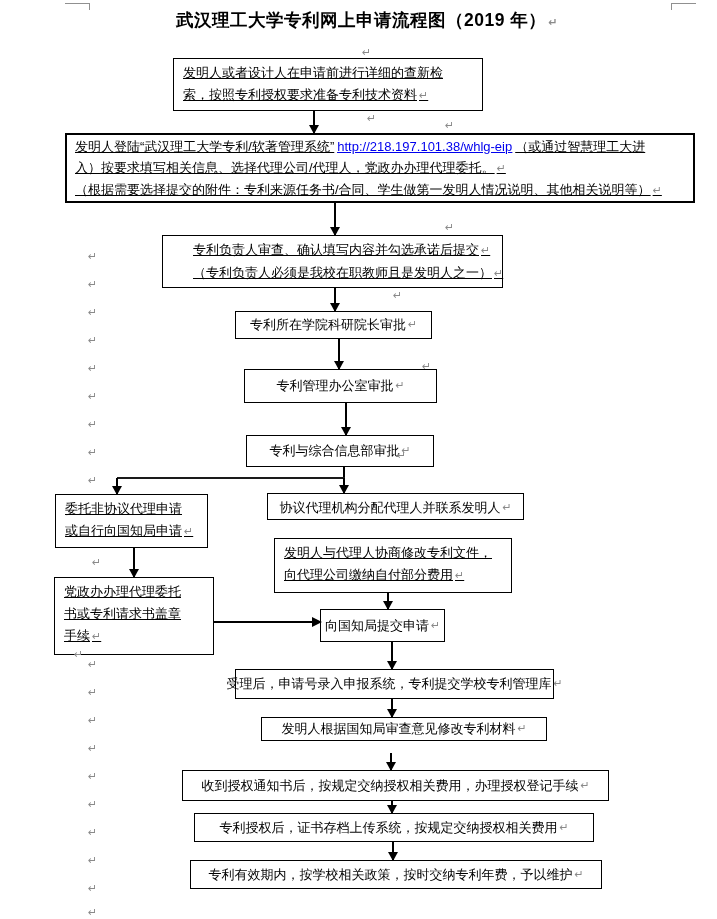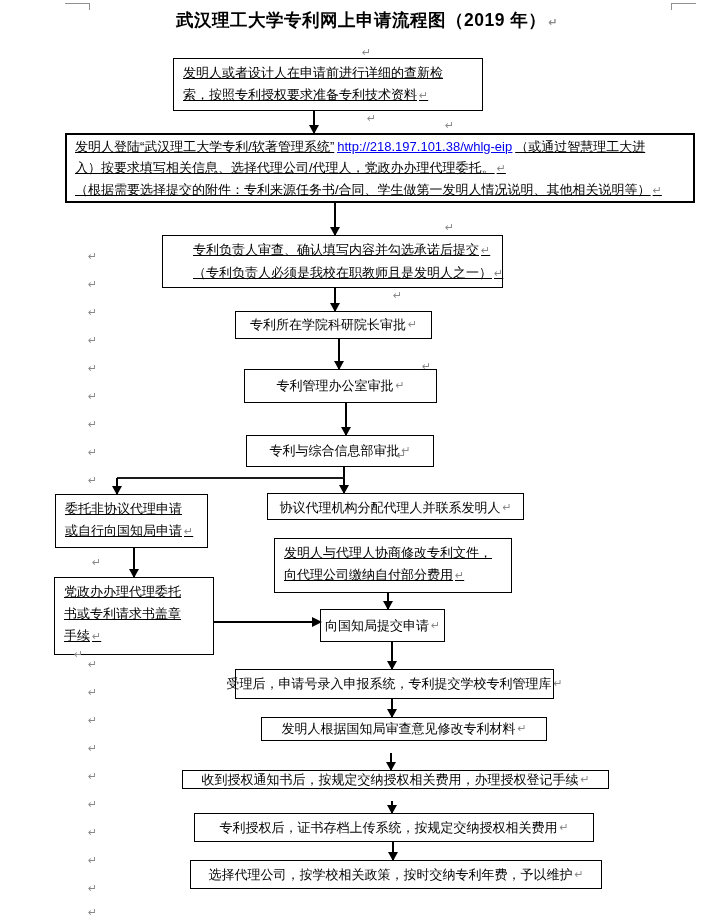--- a/index.html
+++ b/index.html
@@ -110,32 +110,32 @@
   <div class="node center" style="left:203px;top:669px;width:319px;height:30px;">
     <span>受理后，申请号录入申报系统，专利提交学校专利管理库</span>
       <span class="pm">↵</span>
   </div>
 
   <div class="node center" style="left:229px;top:717px;width:286px;height:24px;">
     <span>发明人根据国知局审查意见修改专利材料</span>
       <span class="pm">↵</span>
   </div>
 
-  <div class="node center" style="left:150px;top:770px;width:427px;height:19px;">
+  <div class="node center" style="left:150px;top:770px;width:427px;height:31px;">
     <span>收到授权通知书后，按规定交纳授权相关费用，办理授权登记手续</span>
       <span class="pm">↵</span>
   </div>
 
   <div class="node center" style="left:162px;top:813px;width:400px;height:29px;">
     <span>专利授权后，证书存档上传系统，按规定交纳授权相关费用</span>
       <span class="pm">↵</span>
   </div>
 
   <div class="node center" style="left:158px;top:860px;width:412px;height:29px;">
-    <span>选择代理公司，按学校相关政策，按时交纳专利年费，予以维护</span>
+    <span>专利有效期内，按学校相关政策，按时交纳专利年费，予以维护</span>
       <span class="pm">↵</span>
   </div>
 
   <div class="av" style="left:281px;top:111px;height:22px;"></div>
   <div class="av" style="left:302px;top:203px;height:32px;"></div>
   <div class="av" style="left:302px;top:288px;height:23px;"></div>
   <div class="av" style="left:306px;top:339px;height:30px;"></div>
   <div class="av" style="left:313px;top:403px;height:32px;"></div>
 
   <div class="stem" style="left:311px;top:467px;height:11px;"></div>

